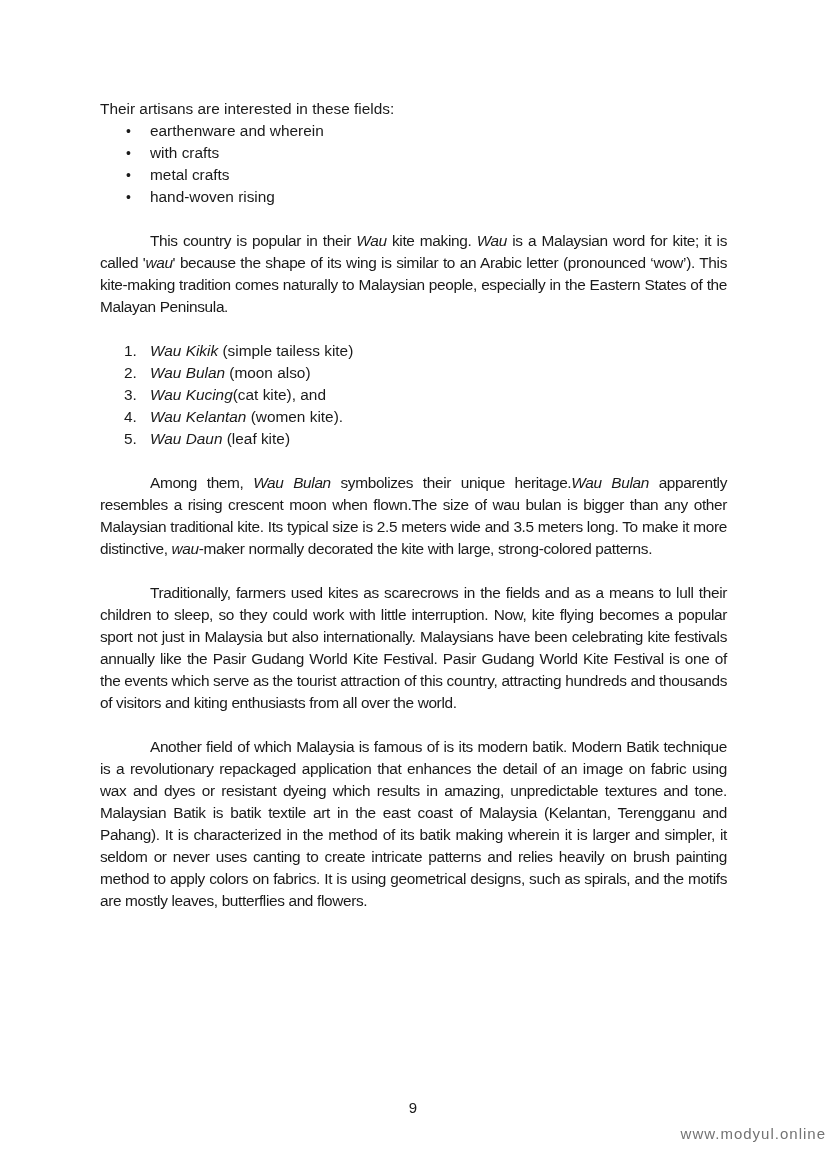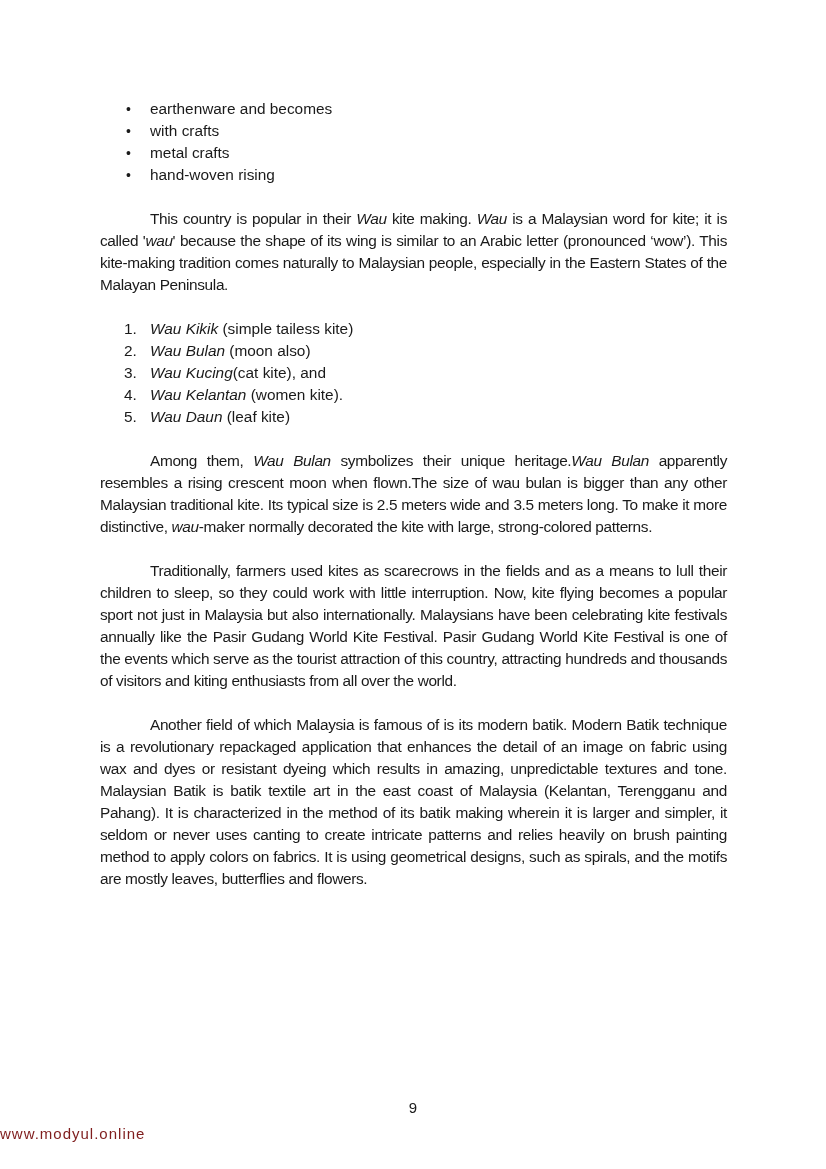--- a/index.html
+++ b/index.html
@@ -65,34 +65,35 @@
       top: 1099px;
       text-align: center;
       font-size: 15px;
       color: #1a1a1a;
     }
     .watermark {
       position: absolute;
       left: 0;
       width: 826px;
       top: 1125px;
-      text-align: left;
+      text-align: right;
       font-size: 15px;
-      color: #7f1d1d;
+      color: #737373;
       letter-spacing: 1px;
     }
     em { }
   </style>
 </head>
 <body>
 
 <div class="page">
 
+  <p class="para">Their artisans are interested in these fields:</p>
   <ul class="bullets">
-    <li><span class="marker">•</span><span>earthenware and becomes</span></li>
+    <li><span class="marker">•</span><span>earthenware and wherein</span></li>
     <li><span class="marker">•</span><span>with crafts</span></li>
     <li><span class="marker">•</span><span>metal crafts</span></li>
     <li><span class="marker">•</span><span>hand-woven rising</span></li>
   </ul>
 
   <div class="gap"></div>
 
   <p class="para indent narrow"><span>This country is popular in their </span><em>Wau</em><span> kite making. </span><em>Wau</em><span> is a Malaysian word for kite; it is called '</span><em>wau</em><span>' because the shape of its wing is similar to an Arabic letter (pronounced ‘wow’). This kite-making tradition comes naturally to Malaysian people, especially in the Eastern States of the Malayan Peninsula.</span></p>
 
   <div class="gap"></div>

